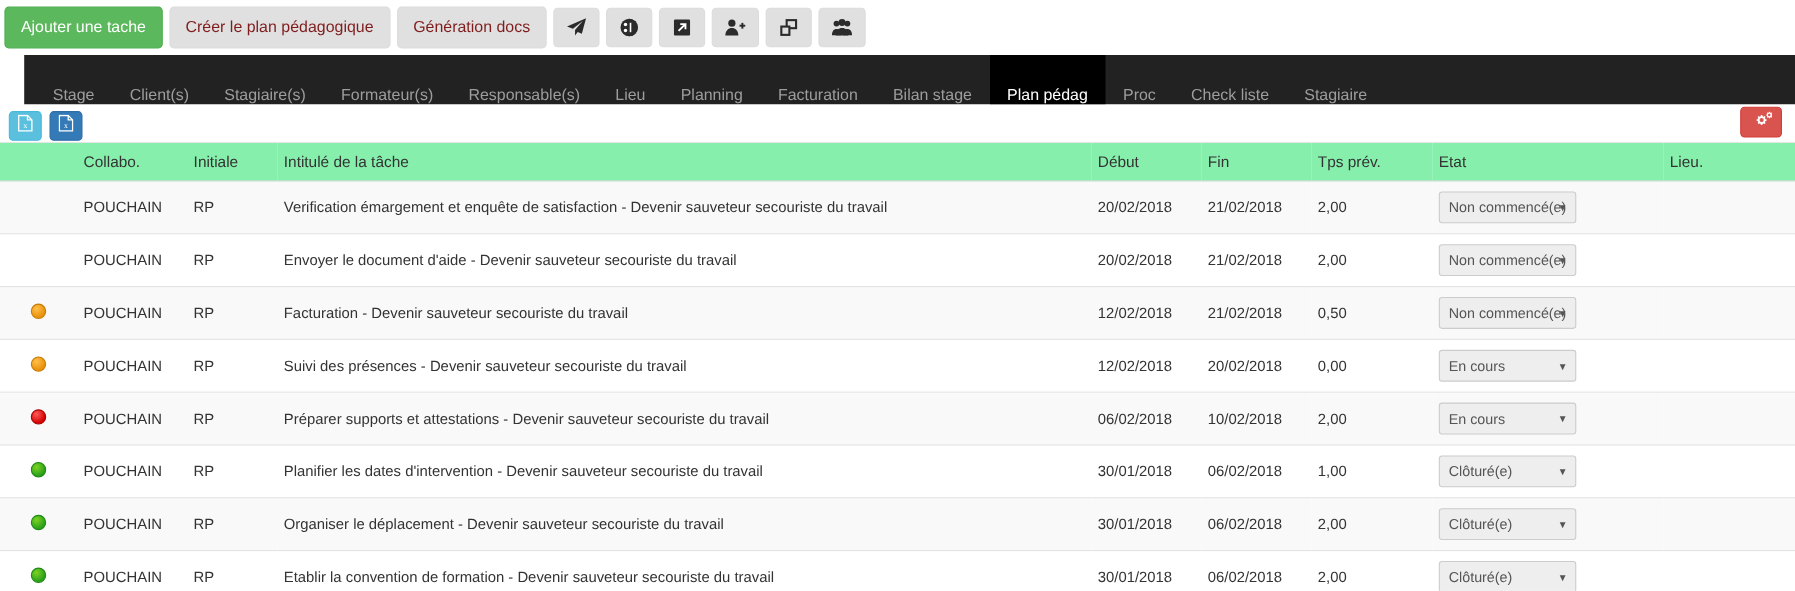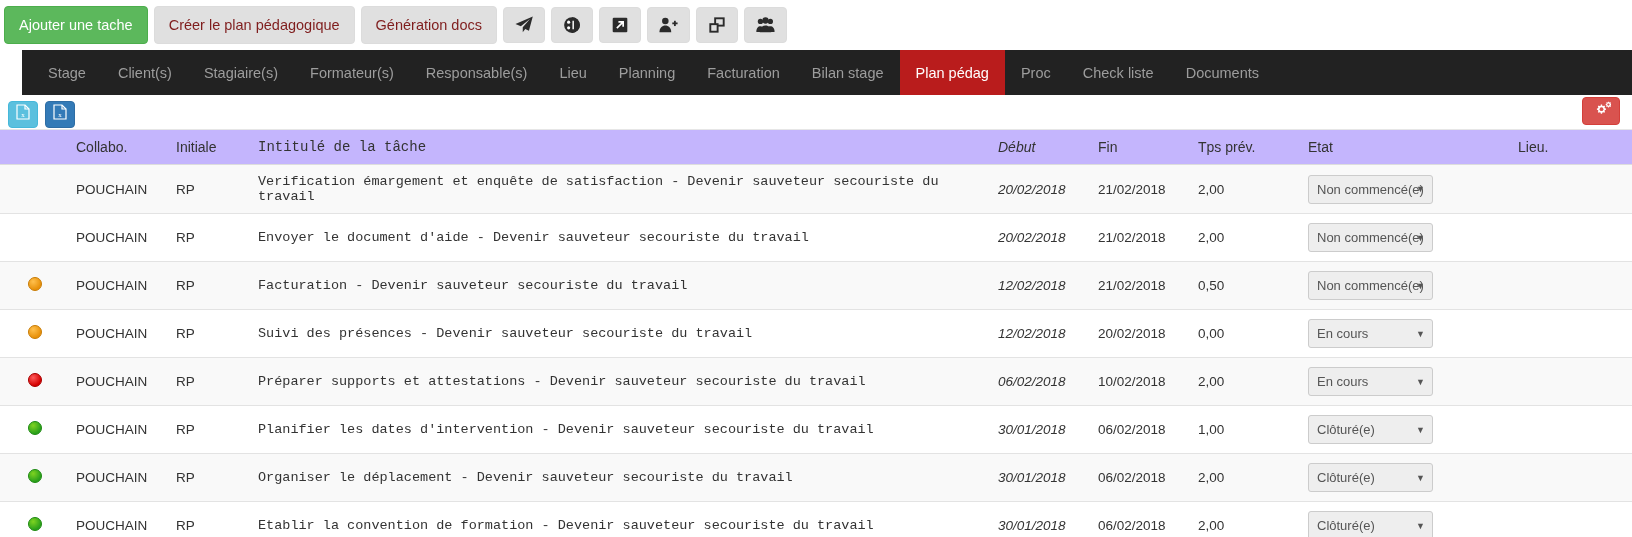--- a/index.html
+++ b/index.html
@@ -38,29 +38,29 @@
   .btn-icon svg { display: block; }
 
   
   .navbar {
     position: absolute; left: 22px; top: 50px;
     width: 1610px; height: 45px;
     background: #222222;
     display: flex; align-items: stretch;
   }
   .nav-item {
-    display: flex; align-items: center;
+    display: flex; align-items: flex-end;
     padding: 0 16px;
     color: #9d9d9d;
     font-size: 14.5px;
     cursor: pointer;
     white-space: nowrap;
   }
   .nav-item:first-child { margin-left: 10px; }
-  .nav-item.active { background: #b91c1c; color: #ffffff; }
+  .nav-item.active { background: #000000; color: #ffffff; }
 
   
   .subbar {
     position: absolute; left: 0; top: 95px;
     width: 1632px; height: 38px;
     background: #fff;
     display: flex; align-items: center;
     padding: 0 8px;
   }
   .xls-btn {
@@ -78,21 +78,21 @@
     background: #d9534f; border: 1px solid #d43f3a;
     border-radius: 4px;
     display: flex; align-items: center; justify-content: center;
     cursor: pointer;
   }
 
   
   .tbl-wrap { position: absolute; left: 0; top: 129px; width: 1632px; }
   table.grid { width: 1632px; border-collapse: collapse; table-layout: fixed; }
   table.grid th {
-    background: #c4b5fd;
+    background: #86efac;
     font-weight: normal;
     font-size: 14px;
     color: #333;
     text-align: left;
     padding: 9px 6px;
     border-bottom: 1px solid #dddddd;
     border-top: 1px solid #e6e6e6;
   }
   table.grid td {
     font-size: 13.5px;
@@ -101,22 +101,22 @@
     border-bottom: 1px solid #e3e3e3;
     vertical-align: middle;
     height: 39px;
   }
   tbody tr:nth-child(odd) td { background: #f9f9f9; }
   tbody tr:nth-child(even) td { background: #ffffff; }
 
   .c-dot    { width: 70px; text-align: center; }
   .c-collab { width: 100px; }
   .c-init   { width: 82px; }
-  .c-task   { width: 740px; font-family: Liberation Mono, monospace; }
-  .c-start  { width: 100px; font-style: italic; }
+  .c-task   { width: 740px; }
+  .c-start  { width: 100px; }
   .c-end    { width: 100px; }
   .c-time   { width: 110px; }
   .c-state  { width: 210px; }
   .c-proc   { width: 120px; text-align: right; padding-right: 14px; }
 
   .dot {
     display: inline-block; width: 14px; height: 14px; border-radius: 50%;
   }
   .dot-green  { background: radial-gradient(circle at 35% 30%, #7ed321, #2aa01b 70%); border:1px solid #1f8a14; }
   .dot-orange { background: radial-gradient(circle at 35% 30%, #ffc04d, #e8910a 70%); border:1px solid #c87c06; }
@@ -247,21 +247,21 @@
     <div class="nav-item active">
         <span>Plan pédag</span>
       </div>
     <div class="nav-item">
         <span>Proc</span>
       </div>
     <div class="nav-item">
         <span>Check liste</span>
       </div>
     <div class="nav-item">
-        <span>Documents</span>
+        <span>Stagiaire</span>
       </div>
   </div>
 
   <div class="subbar">
     <div class="xls-btn xls-light">
       <span>
         <svg width="14" height="16" viewBox="0 0 14 16">
           <path d="M1 1 h8 l4 4 v10 h-12 z" fill="none" stroke="#ffffff" stroke-width="1.2"></path>
           <path d="M9 1 v4 h4" fill="none" stroke="#ffffff" stroke-width="1.2"></path>
           <text x="7" y="12.5" font-size="7" fill="#ffffff" text-anchor="middle" font-family="Liberation Serif, serif">x</text>

